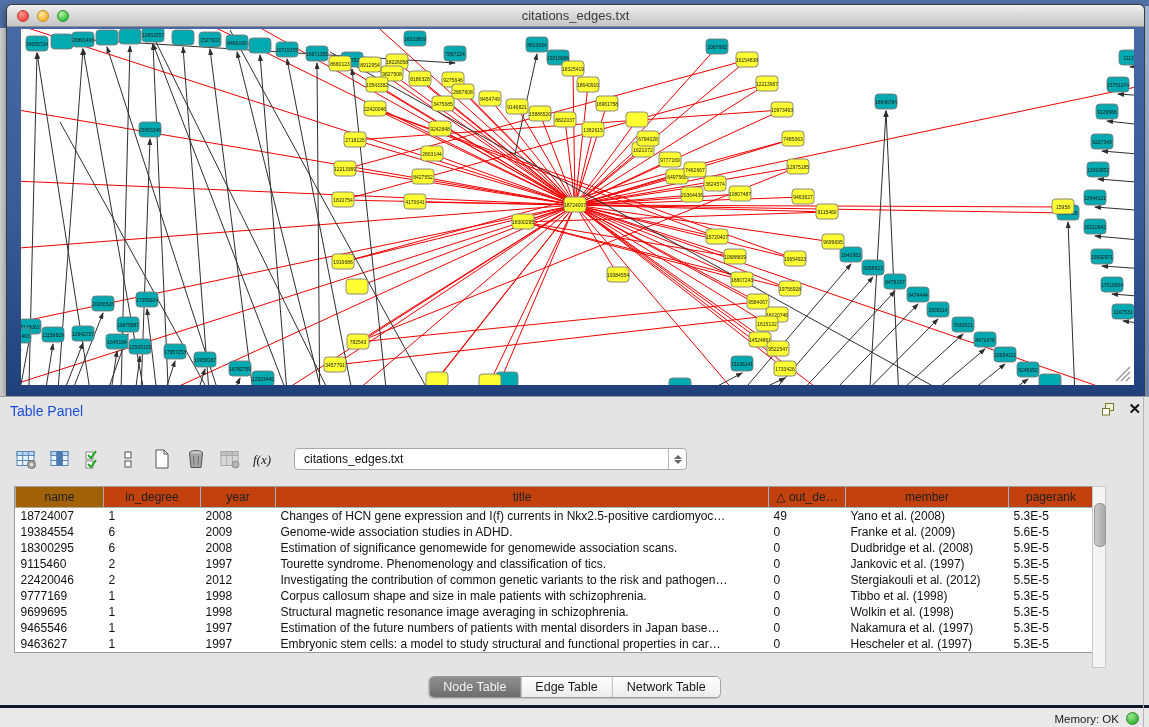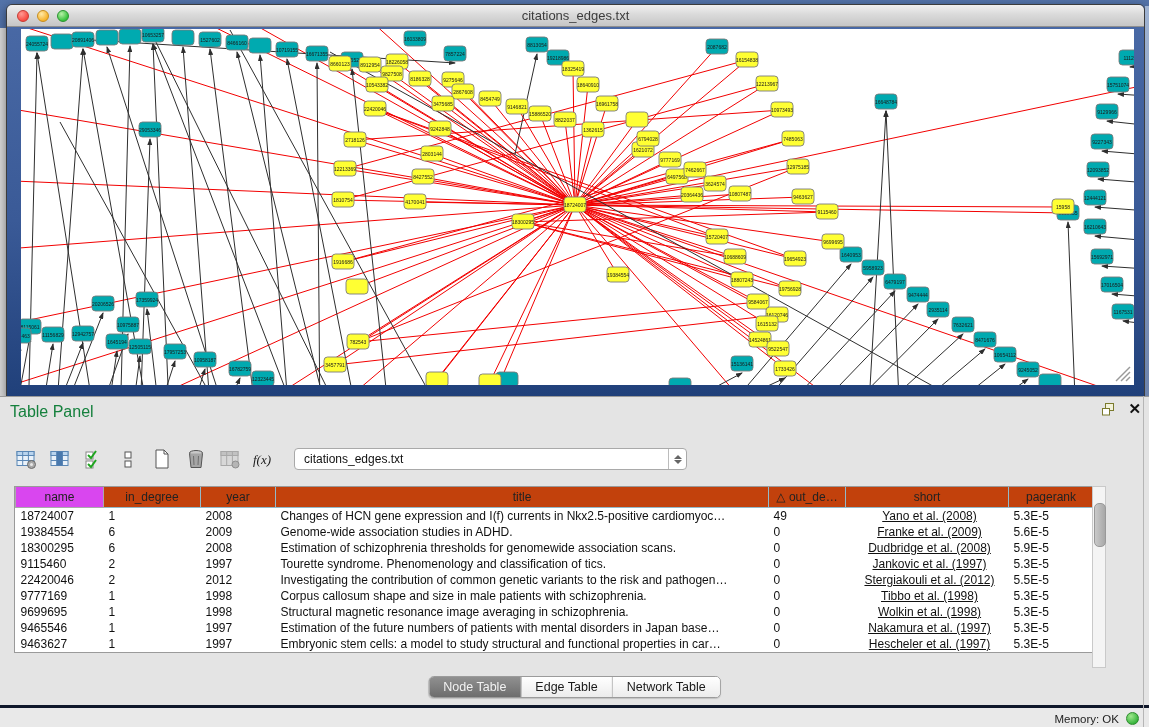--- a/index.html
+++ b/index.html
@@ -26,39 +26,39 @@
   .light{width:12px;height:12px;border-radius:50%;box-sizing:border-box;}
   .light.red{background:radial-gradient(circle at 35% 30%,#ff9a93,#f84b42 70%);border:1px solid #c63a32;}
   .light.yellow{background:radial-gradient(circle at 35% 30%,#ffe9a8,#f6b32c 70%);border:1px solid #c78d1e;}
   .light.green{background:radial-gradient(circle at 35% 30%,#b8f0a8,#37c23c 70%);border:1px solid #2a9330;}
   .win-body{position:absolute;left:0;top:22px;right:0;bottom:0;}
   #net-canvas{position:absolute;left:14px;top:2px;width:1113px;height:356px;background:#ffffff;}
 
   
   .table-panel{position:absolute;left:0;top:396px;width:1149px;height:309px;background:#e4e4e4;border-top:1px solid #9a9a9a;}
   .panel-head{position:relative;height:26px;}
-  .panel-title{position:absolute;left:10px;top:6px;font-size:16px;color:#15803d;}
+  .panel-title{position:absolute;left:10px;top:6px;font-size:14px;color:#1d4ed8;}
   .panel-btns{position:absolute;right:8px;top:4px;display:flex;gap:12px;align-items:center;}
   .float-ico svg{display:block;}
   .close-x{font-size:15px;font-weight:bold;color:#111;line-height:16px;cursor:default;}
   .toolbar{position:absolute;left:14px;top:46px;height:32px;display:flex;align-items:center;gap:10px;}
   .tb-ico{width:24px;height:24px;display:flex;align-items:center;justify-content:center;}
   .dropdown{position:relative;width:393px;height:22px;margin-left:8px;background:#fff;border:1px solid #a9a9a9;border-radius:4px;box-sizing:border-box;}
   .dropdown .dd-text{position:absolute;left:9px;top:3px;font-size:12px;color:#111;}
   .dd-stepper{position:absolute;right:0;top:0;width:17px;height:100%;border-left:1px solid #bcbcbc;display:flex;flex-direction:column;align-items:center;justify-content:center;gap:1px;}
   .tri-up{width:0;height:0;border-left:4px solid transparent;border-right:4px solid transparent;border-bottom:4px solid #666;}
   .tri-dn{width:0;height:0;border-left:4px solid transparent;border-right:4px solid transparent;border-top:4px solid #666;}
 
   
   .grid-wrap{position:absolute;left:14px;top:89px;width:1078px;background:#fff;border:1px solid #9a9a9a;border-right:none;}
   table.grid{border-collapse:collapse;table-layout:fixed;width:1078px;font-size:12px;color:#101010;}
   table.grid th{height:18px;background:#c2410c;border:1px solid #93b9c9;border-top:none;font-weight:normal;text-align:center;color:#222;overflow:hidden;white-space:nowrap;}
-  table.grid th.sel{background:#d946ef;border-color:#aaa;}
+  table.grid th.sel{background:#a16207;border-color:#aaa;}
   table.grid td{height:16px;padding:0 0 0 5px;white-space:nowrap;overflow:hidden;border:none;}
-  td.c-name{padding-left:4px;} td.c-year{padding-left:18px;} td.c-short{text-align:center;padding-left:0;text-decoration:underline;}
+  td.c-name{padding-left:4px;} td.c-year{padding-left:18px;} td.c-short{text-align:left;padding-left:0;}
   .vscroll{position:absolute;left:1092px;top:89px;width:14px;height:182px;background:#f4f4f4;border:1px solid #c9c9c9;box-sizing:border-box;}
   .vthumb{position:absolute;left:1px;top:16px;width:10px;height:42px;background:linear-gradient(90deg,#c9c9c9,#a8a8a8);border-radius:5px;border:1px solid #999;}
 
   
   .seg-tabs{position:absolute;left:50%;transform:translateX(-50%);top:279px;display:inline-flex;border:1px solid #9b9b9b;border-radius:5px;overflow:hidden;background:#fff;box-shadow:0 1px 1px rgba(0,0,0,.15);}
   .seg{padding:3px 14px;font-size:12.5px;color:#1a1a1a;background:linear-gradient(180deg,#ffffff,#ececec);border-left:1px solid #b9b9b9;}
   .seg:first-child{border-left:none;text-align:right;}
   .seg.active{background:linear-gradient(180deg,#909090,#6d6d6d);color:#f2f2f2;}
 
   
@@ -835,21 +835,21 @@
             <col style="width:163px">
             <col style="width:85px">
           </colgroup>
           <tbody>
             <tr>
               <th class="sel">name</th>
               <th class="">in_degree</th>
               <th class="">year</th>
               <th class="">title</th>
               <th class=""><span>△ </span>out_de…</th>
-              <th class="">short</th>
+              <th class="">member</th>
               <th class="">pagerank</th>
             </tr>
             <tr>
               <td class="c-name">18724007</td>
               <td class="">1</td>
               <td class="c-year">2008</td>
               <td class="">Changes of HCN gene expression and I(f) currents in Nkx2.5-positive cardiomyoc…</td>
               <td class="">49</td>
               <td class="c-short">Yano et al. (2008)</td>
               <td class="">5.3E-5</td>
@@ -860,21 +860,21 @@
               <td class="c-year">2009</td>
               <td class="">Genome-wide association studies in ADHD.</td>
               <td class="">0</td>
               <td class="c-short">Franke et al. (2009)</td>
               <td class="">5.6E-5</td>
             </tr>
             <tr>
               <td class="c-name">18300295</td>
               <td class="">6</td>
               <td class="c-year">2008</td>
-              <td class="">Estimation of schizophrenia thresholds for genomewide association scans.</td>
+              <td class="">Estimation of significance genomewide for genomewide association scans.</td>
               <td class="">0</td>
               <td class="c-short">Dudbridge et al. (2008)</td>
               <td class="">5.9E-5</td>
             </tr>
             <tr>
               <td class="c-name">9115460</td>
               <td class="">2</td>
               <td class="c-year">1997</td>
               <td class="">Tourette syndrome. Phenomenology and classification of tics.</td>
               <td class="">0</td>

